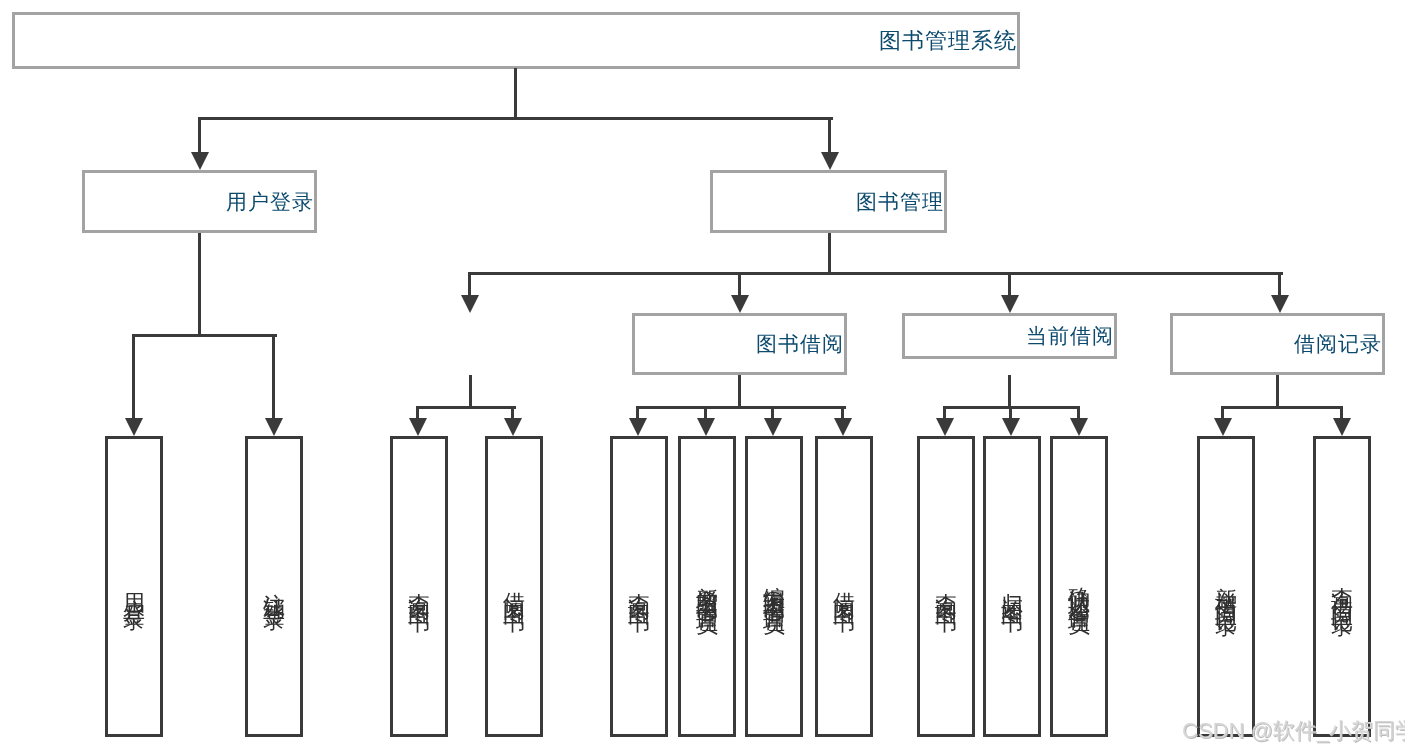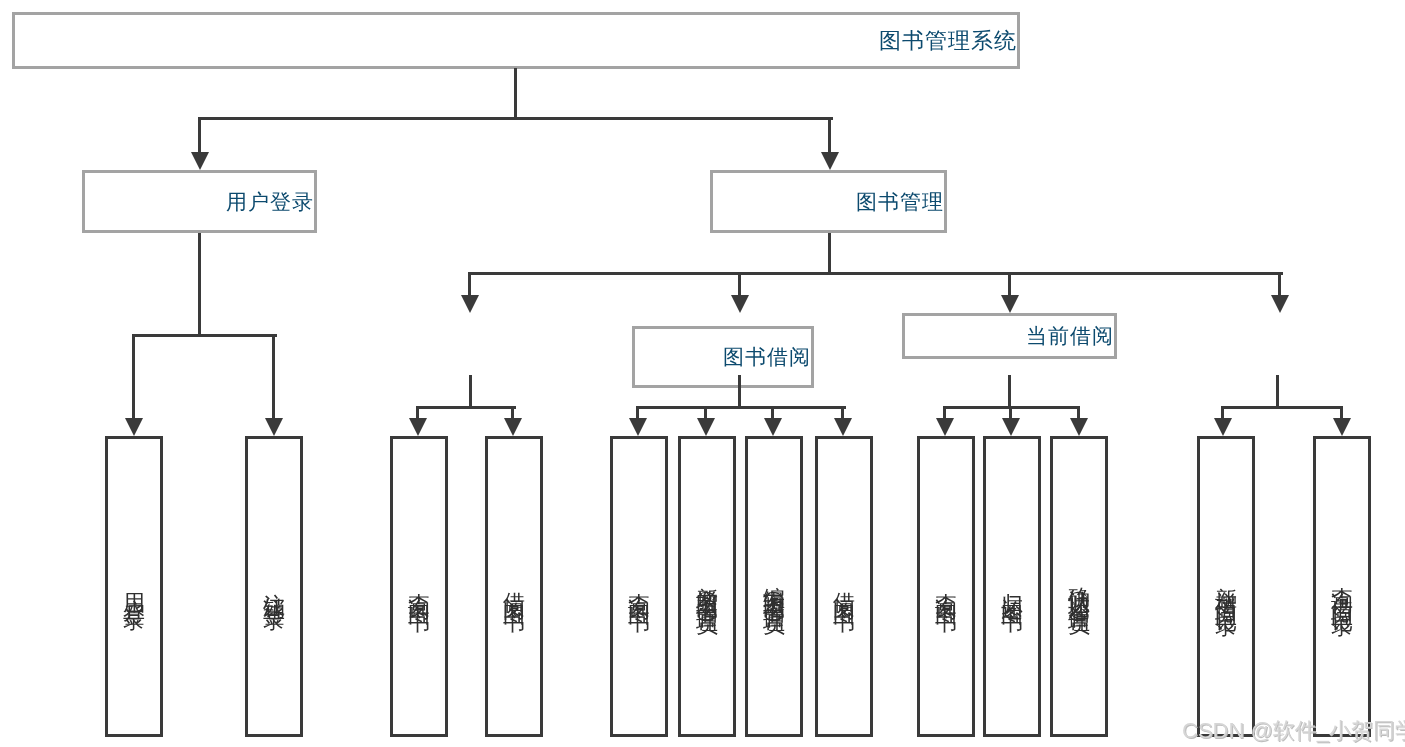--- a/index.html
+++ b/index.html
@@ -97,25 +97,28 @@
   <div class="hline" style="left:468px; top:272px; width:815px;"></div>
   <div class="vline" style="left:468px; top:272px; height:27px;"></div>
   <div class="arr" style="left:461px; top:295px;"></div>
   <div class="vline" style="left:738px; top:272px; height:27px;"></div>
   <div class="arr" style="left:731px; top:295px;"></div>
   <div class="vline" style="left:1008px; top:272px; height:27px;"></div>
   <div class="arr" style="left:1001px; top:295px;"></div>
   <div class="vline" style="left:1278px; top:272px; height:27px;"></div>
   <div class="arr" style="left:1271px; top:295px;"></div>
 
-  <div class="node" style="left:632px; top:313px; width:182px; height:62px;margin-top:13px;">
+  <div class="node" style="left:632px; top:313px; width:215px; height:62px;">
     <span>图书借阅</span>
   </div>
   <div class="node" style="left:902px; top:313px; width:215px; height:46px;">
     <span>当前借阅</span>
+  </div>
+  <div class="node" style="left:1170px; top:313px; width:215px; height:62px;">
+    <span>借阅记录</span>
   </div>
 
   <div class="vline" style="left:469px; top:375px; height:33px;"></div>
   <div class="hline" style="left:416px; top:406px; width:100px;"></div>
   <div class="vline" style="left:416px; top:406px; height:14px;"></div>
   <div class="arr" style="left:409px; top:418px;"></div>
   <div class="vline" style="left:511px; top:406px; height:14px;"></div>
   <div class="arr" style="left:504px; top:418px;"></div>
 
   <div class="vline" style="left:738px; top:375px; height:33px;"></div>

